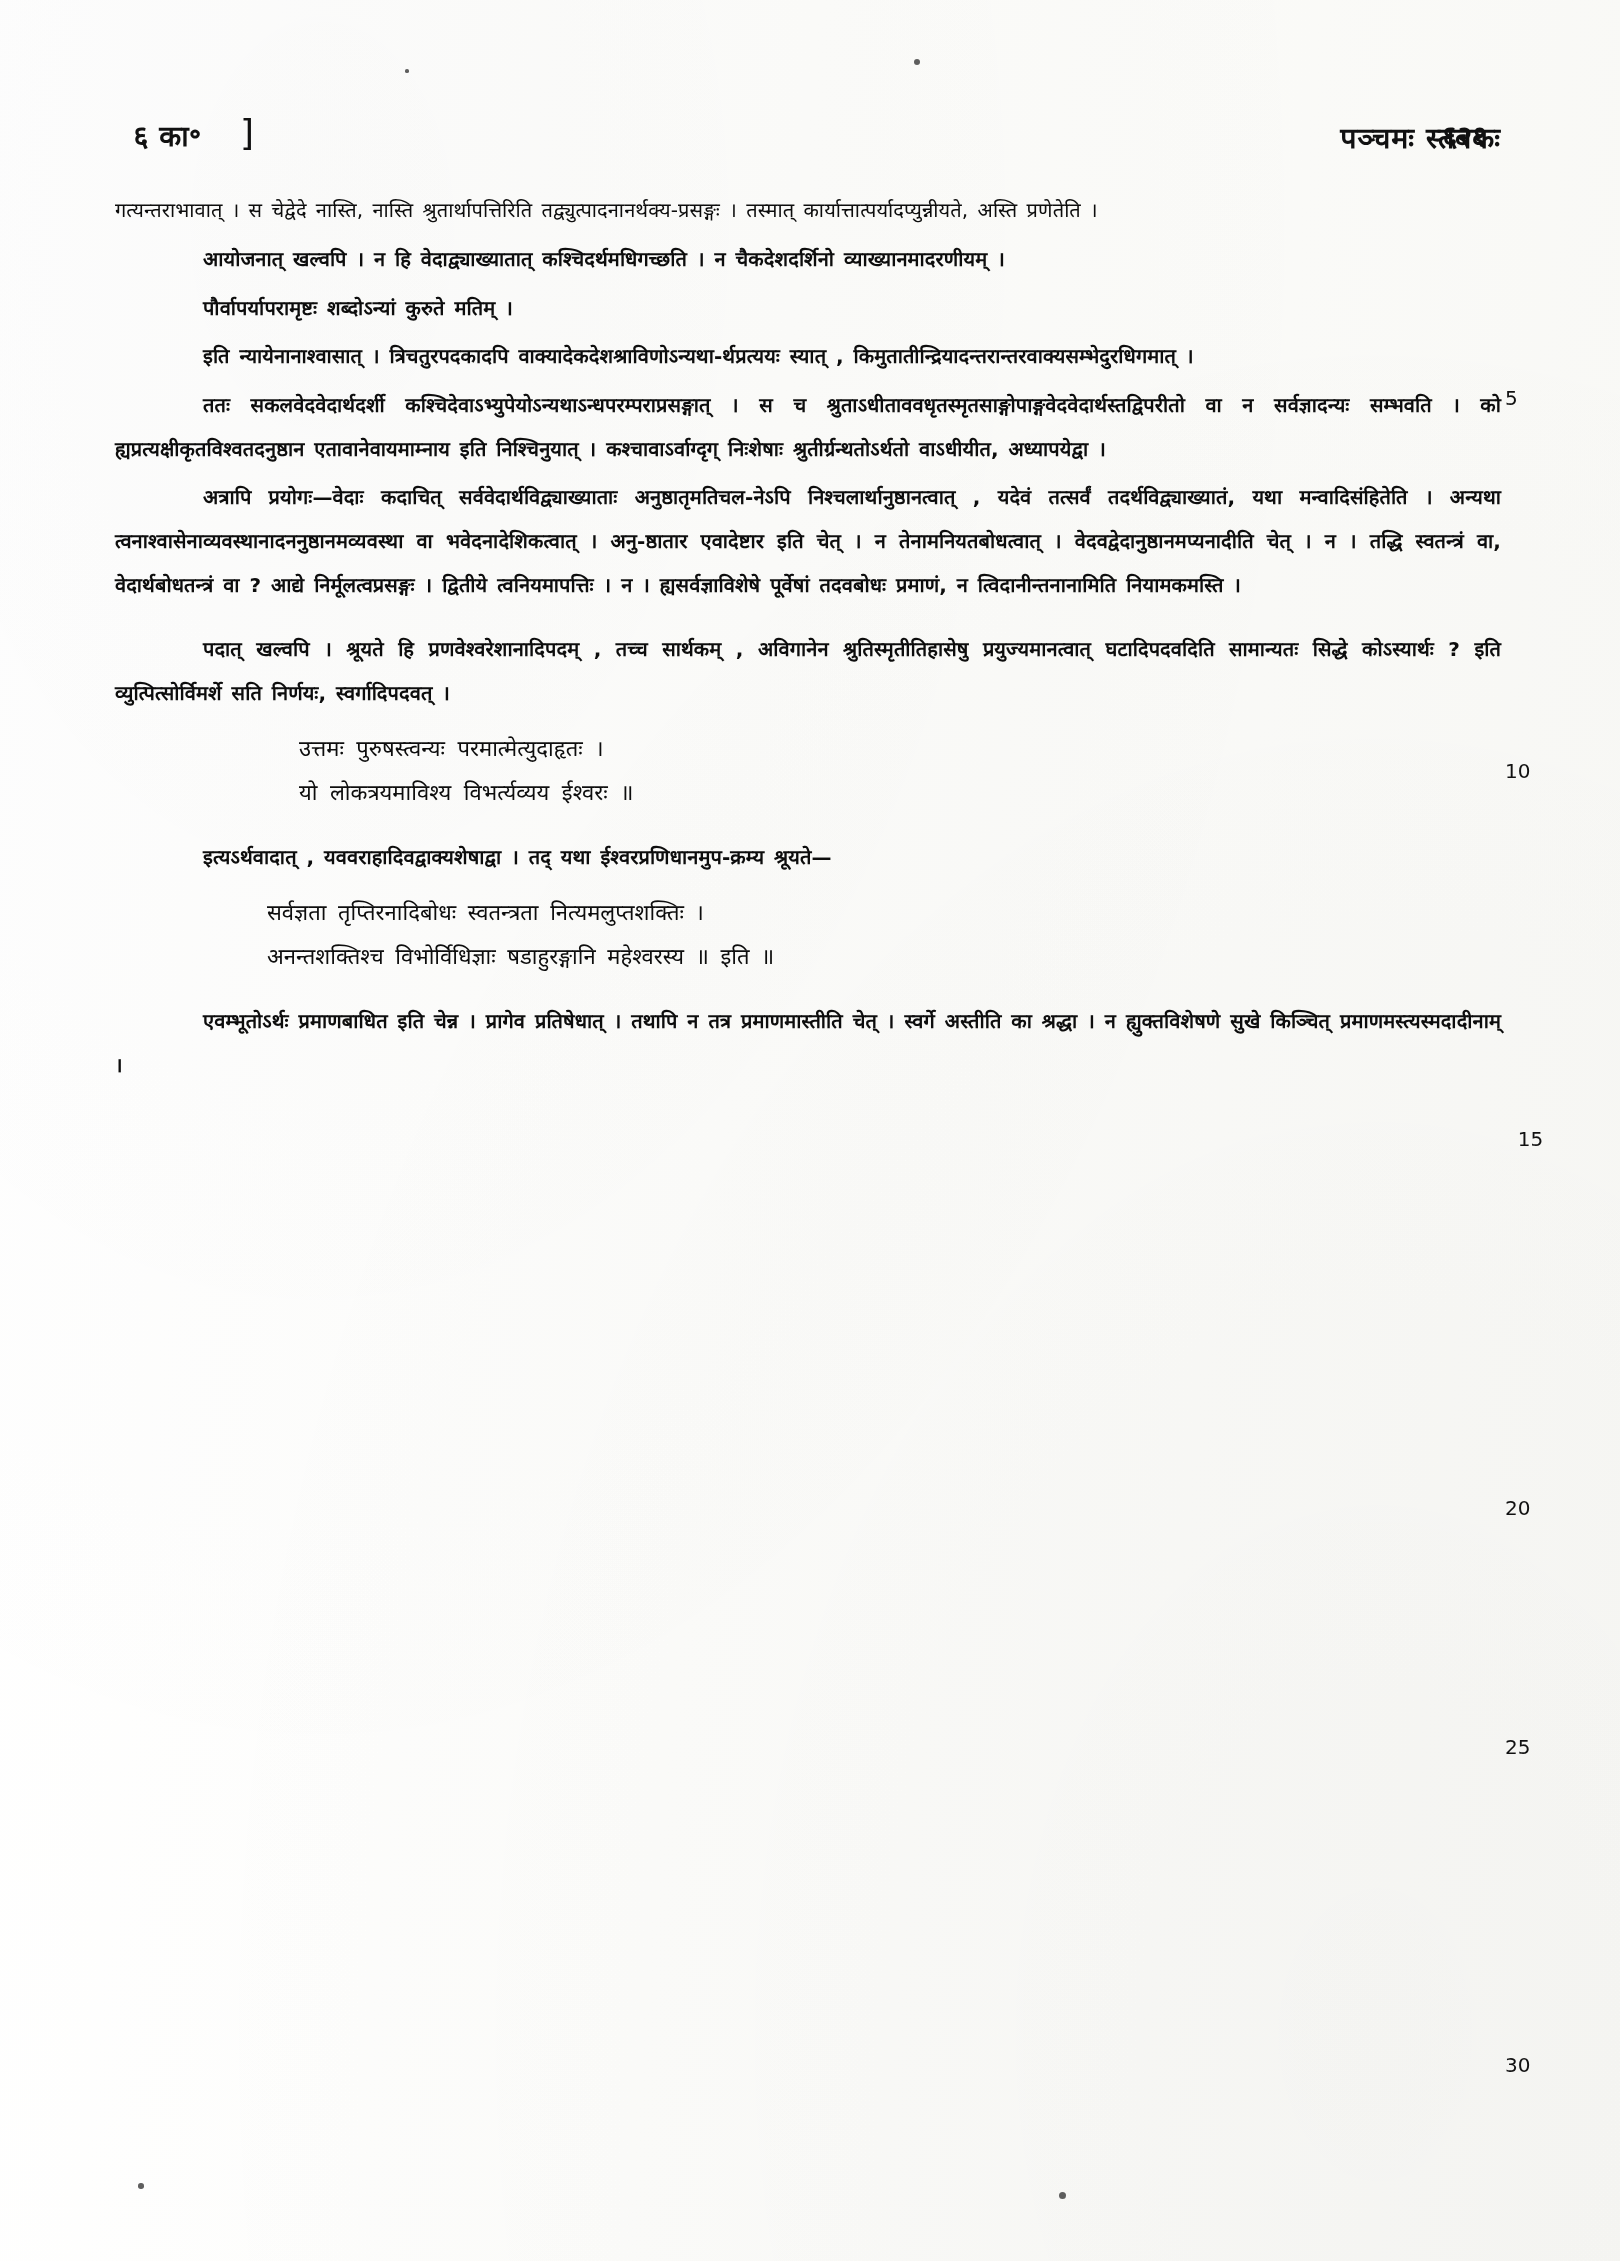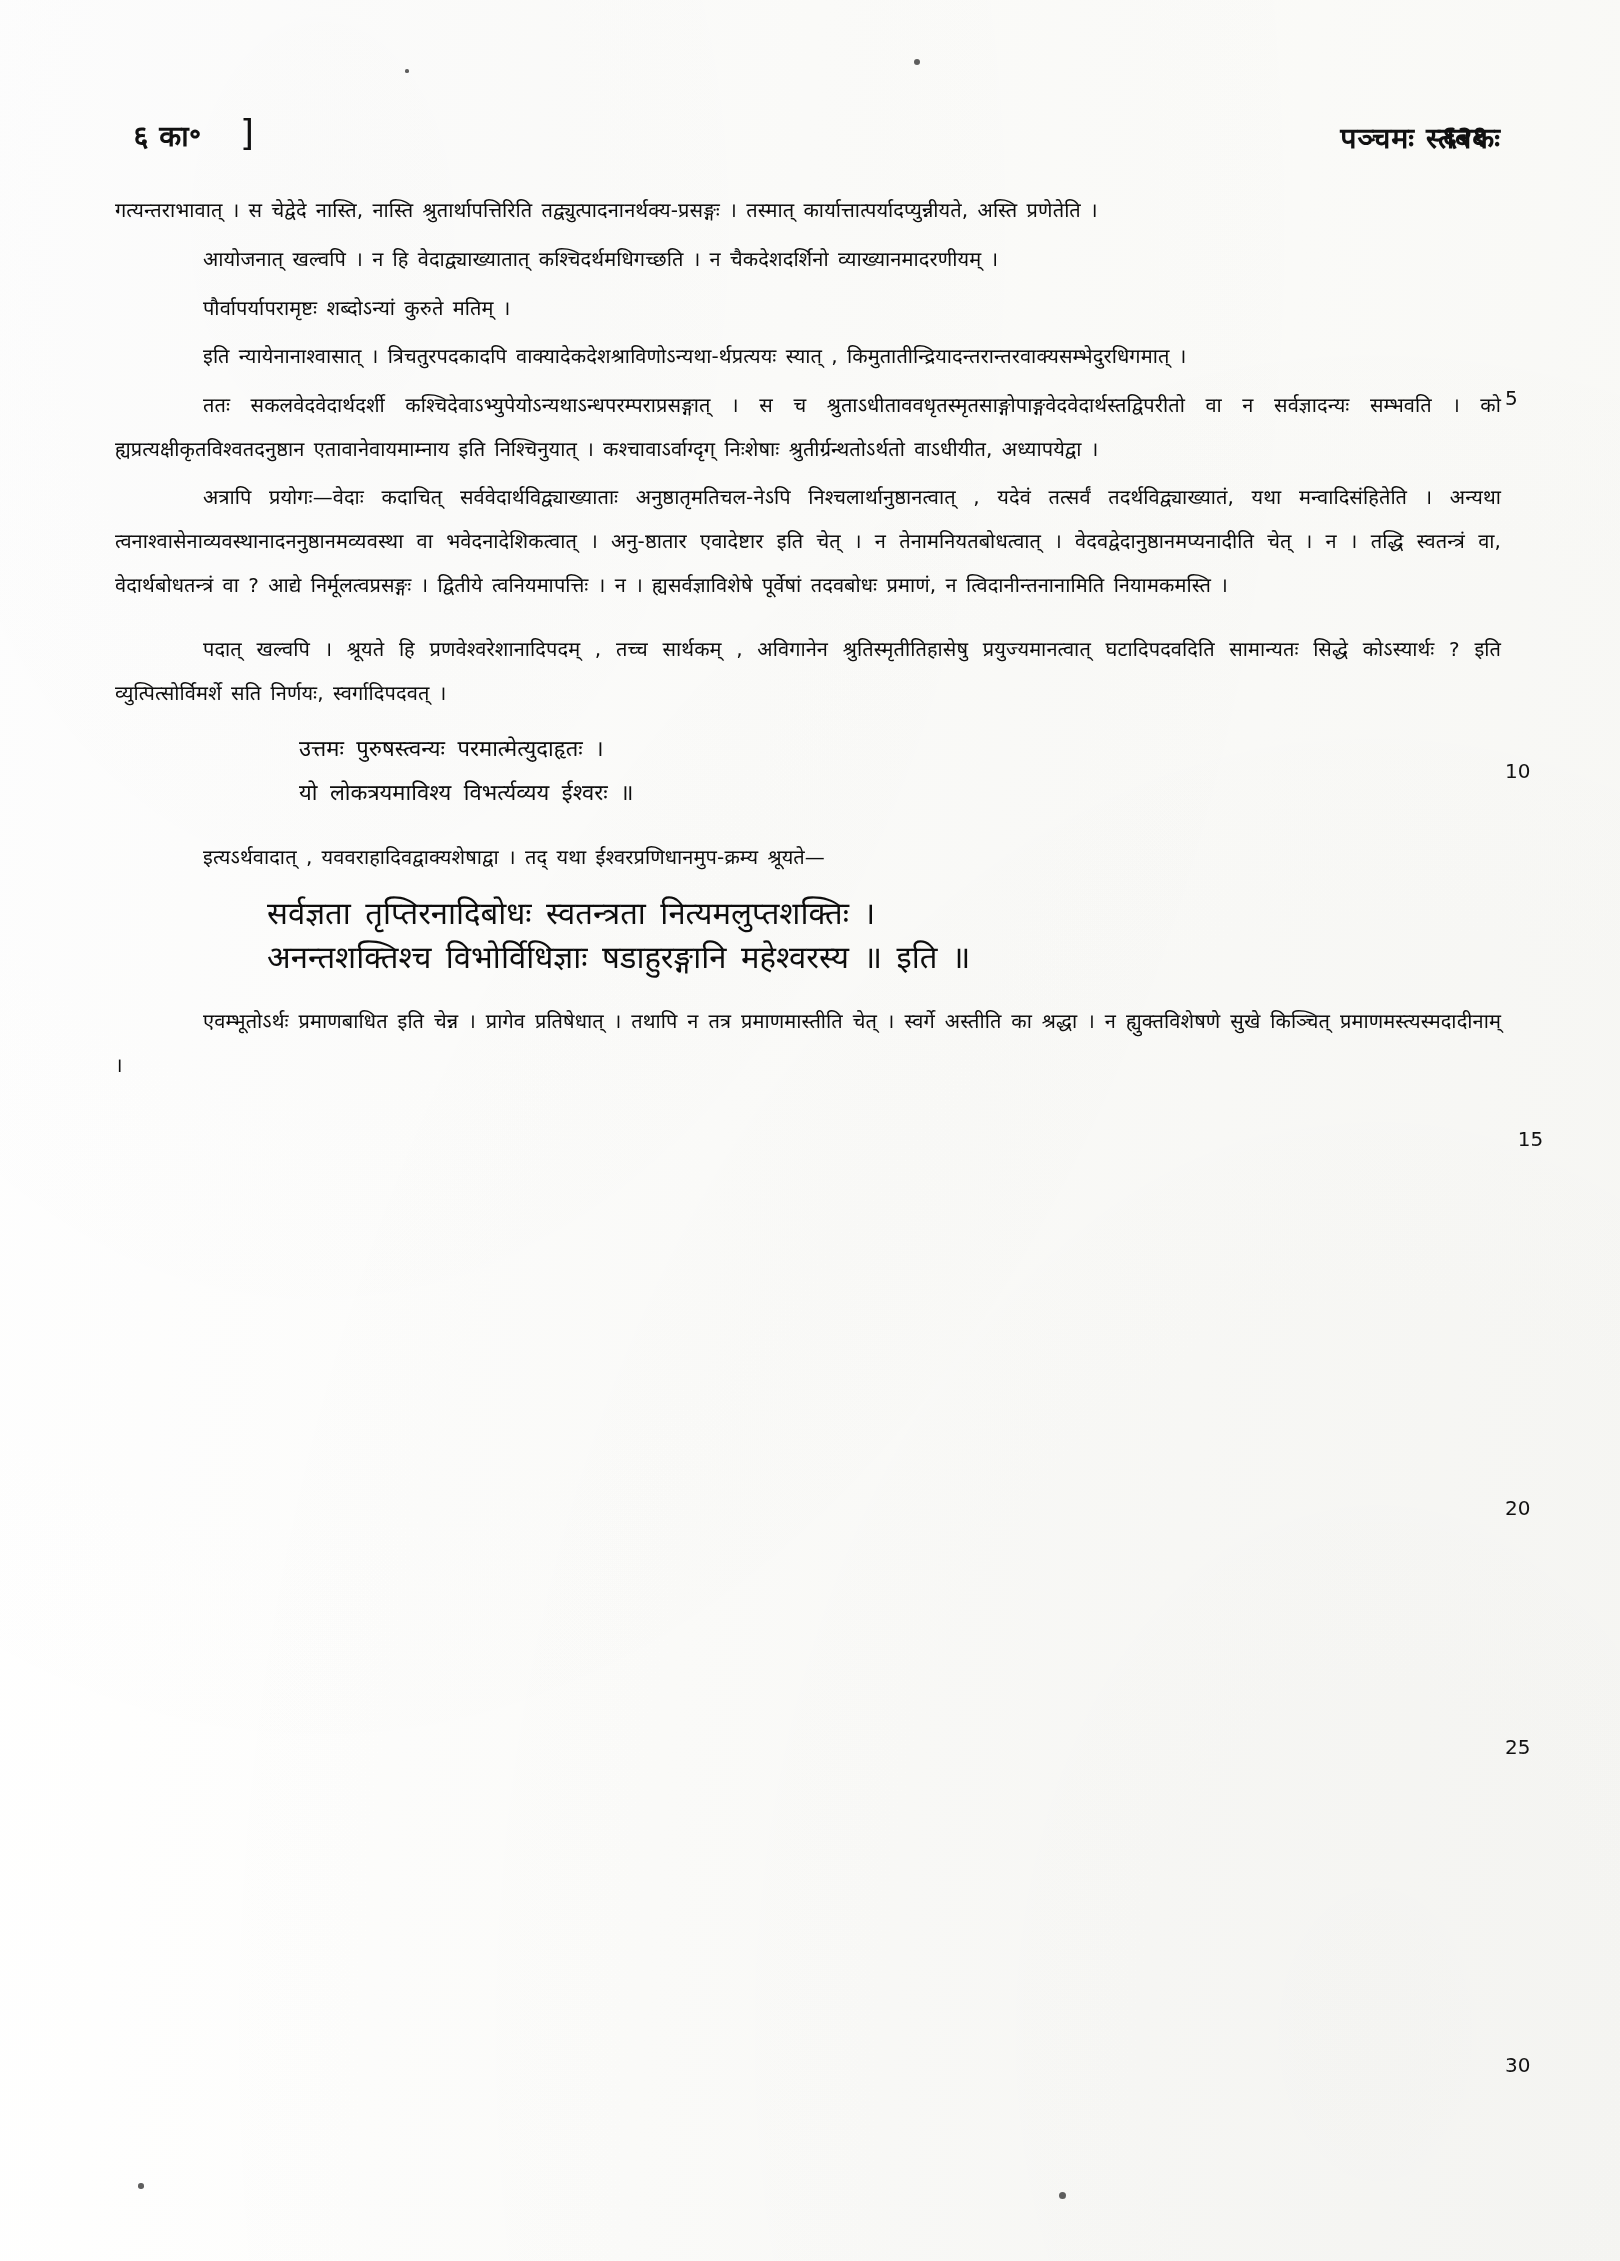--- a/index.html
+++ b/index.html
@@ -87,34 +87,35 @@
     line-height: 44px;
     color: #0d0d0d;
     text-align: justify;
     text-justify: inter-word;
     margin: 0 0 4.6px 0;
     letter-spacing: 0.1px;
     word-spacing: 2.8px;
   }
   .para.indent {
     text-indent: 88px;
+    font-weight: bold;
   }
   .para.gap {
     margin-top: 20px;
   }
   .verse {
     font-size: 22px;
     line-height: 44px;
     color: #0d0d0d;
     margin: 12px 0 4.6px 0;
     padding-left: 184px;
     word-spacing: 5.5px;
   }
   .verse-center {
-    font-size: 31px;
+    font-size: 22px;
     line-height: 44px;
     color: #0d0d0d;
     margin: 12px 0 2.8px 0;
     padding-left: 152px;
     word-spacing: 4.6px;
   }
 
   
   .linenum {
     position: absolute;

